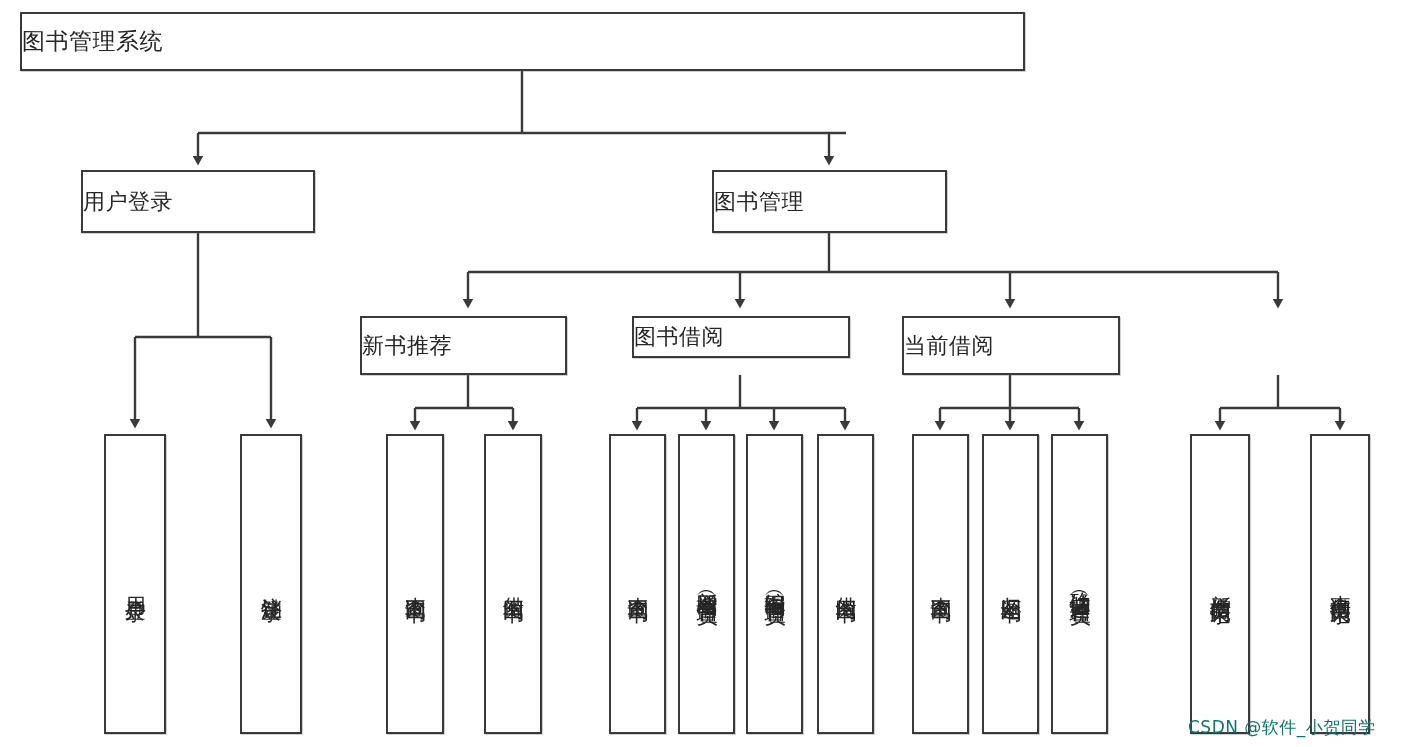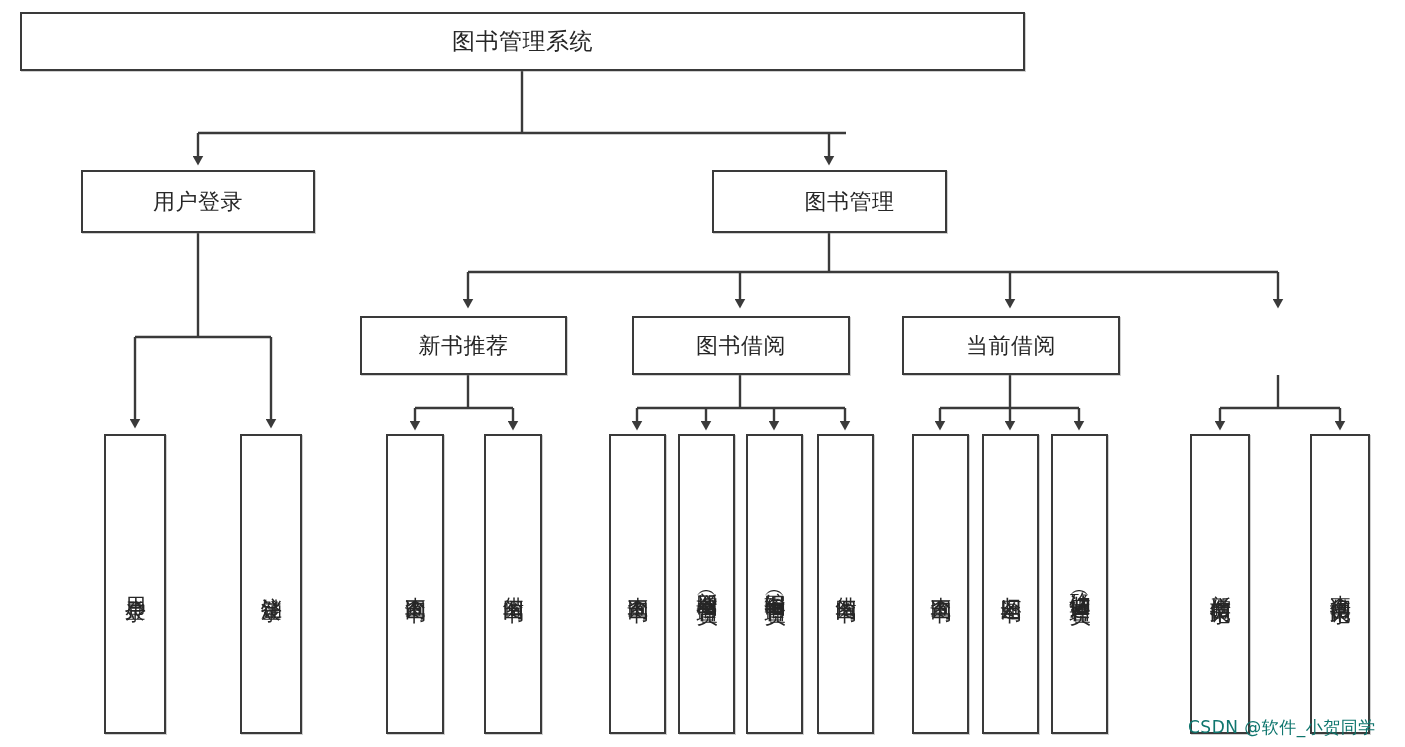--- a/index.html
+++ b/index.html
@@ -25,21 +25,20 @@
     height: 747px;
     pointer-events: none;
   }
   .node {
     position: absolute;
     box-sizing: border-box;
     border: 2px solid #3a3a3a;
     background: #ffffff;
     display: flex;
     align-items: center;
-    justify-content: center;
     color: #262626;
     box-shadow: 1px 1px 0 rgba(120,120,120,0.35);
   }
   .node .lbl {
     display: block;
     text-align: center;
     line-height: 1.18;
     letter-spacing: 0.5px;
   }
   .node.horiz .lbl {
@@ -123,28 +122,28 @@
     </g>
   </svg>
 
   <div class="node horiz root" style="left:20px; top:12px; width:1005px; height:59px;">
     <span class="lbl">图书管理系统</span>
   </div>
 
   <div class="node horiz" style="left:81px; top:170px; width:234px; height:63px;">
     <span class="lbl">用户登录</span>
   </div>
-  <div class="node horiz" style="left:712px; top:170px; width:235px; height:63px;padding-left:40px;">
+  <div class="node horiz" style="left:712px; top:170px; width:235px; height:63px;">
     <span class="lbl">图书管理</span>
   </div>
 
   <div class="node horiz" style="left:360px; top:316px; width:207px; height:59px;">
     <span class="lbl">新书推荐</span>
   </div>
-  <div class="node horiz" style="left:632px; top:316px; width:218px; height:59px;">
+  <div class="node horiz" style="left:632px; top:316px; width:218px; height:42px;">
     <span class="lbl">图书借阅</span>
   </div>
   <div class="node horiz" style="left:902px; top:316px; width:218px; height:59px;">
     <span class="lbl">当前借阅</span>
   </div>
 
   <div class="node vert" style="left:104px; top:434px; width:62px; height:300px;">
     <span class="lbl">用户登录</span>
   </div>
   <div class="node vert" style="left:240px; top:434px; width:62px; height:300px;">

